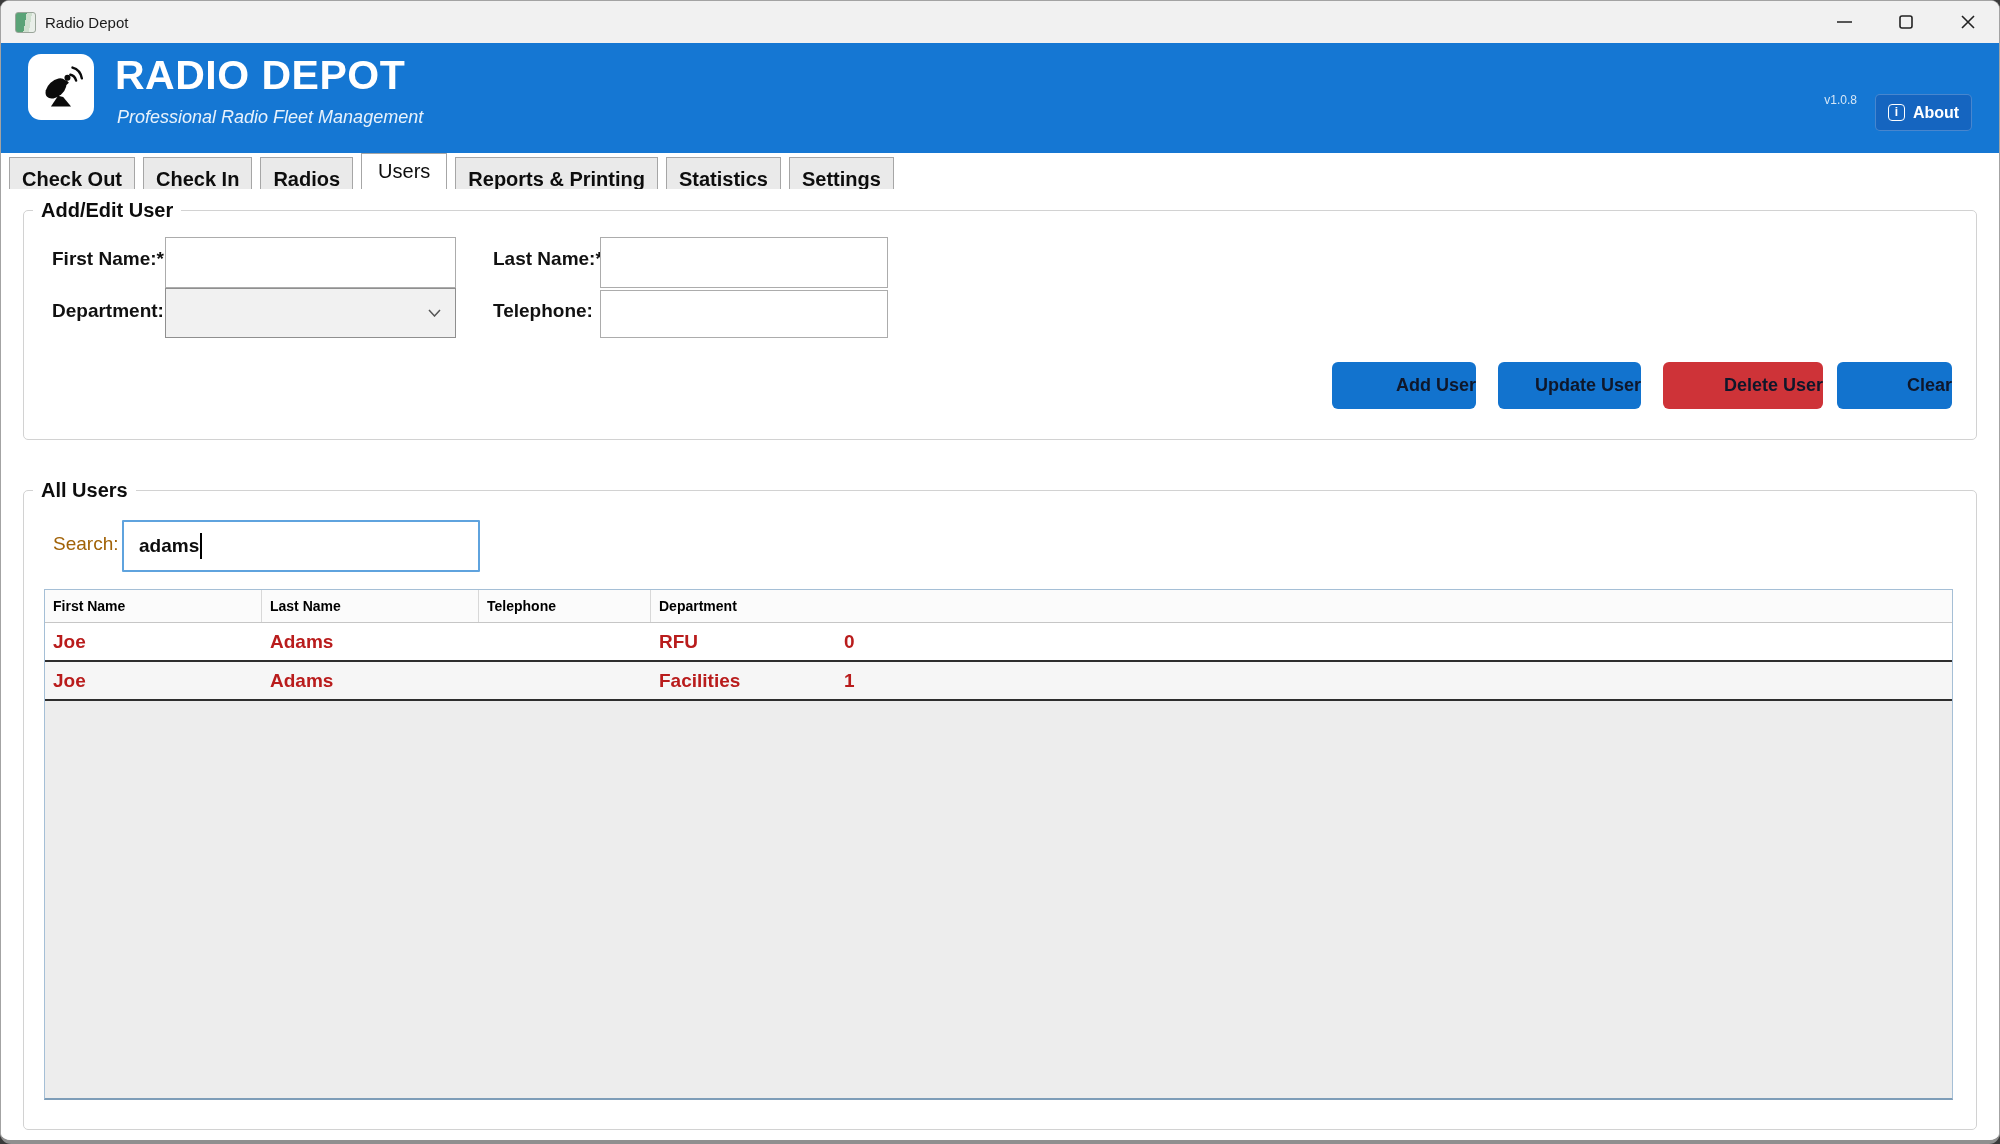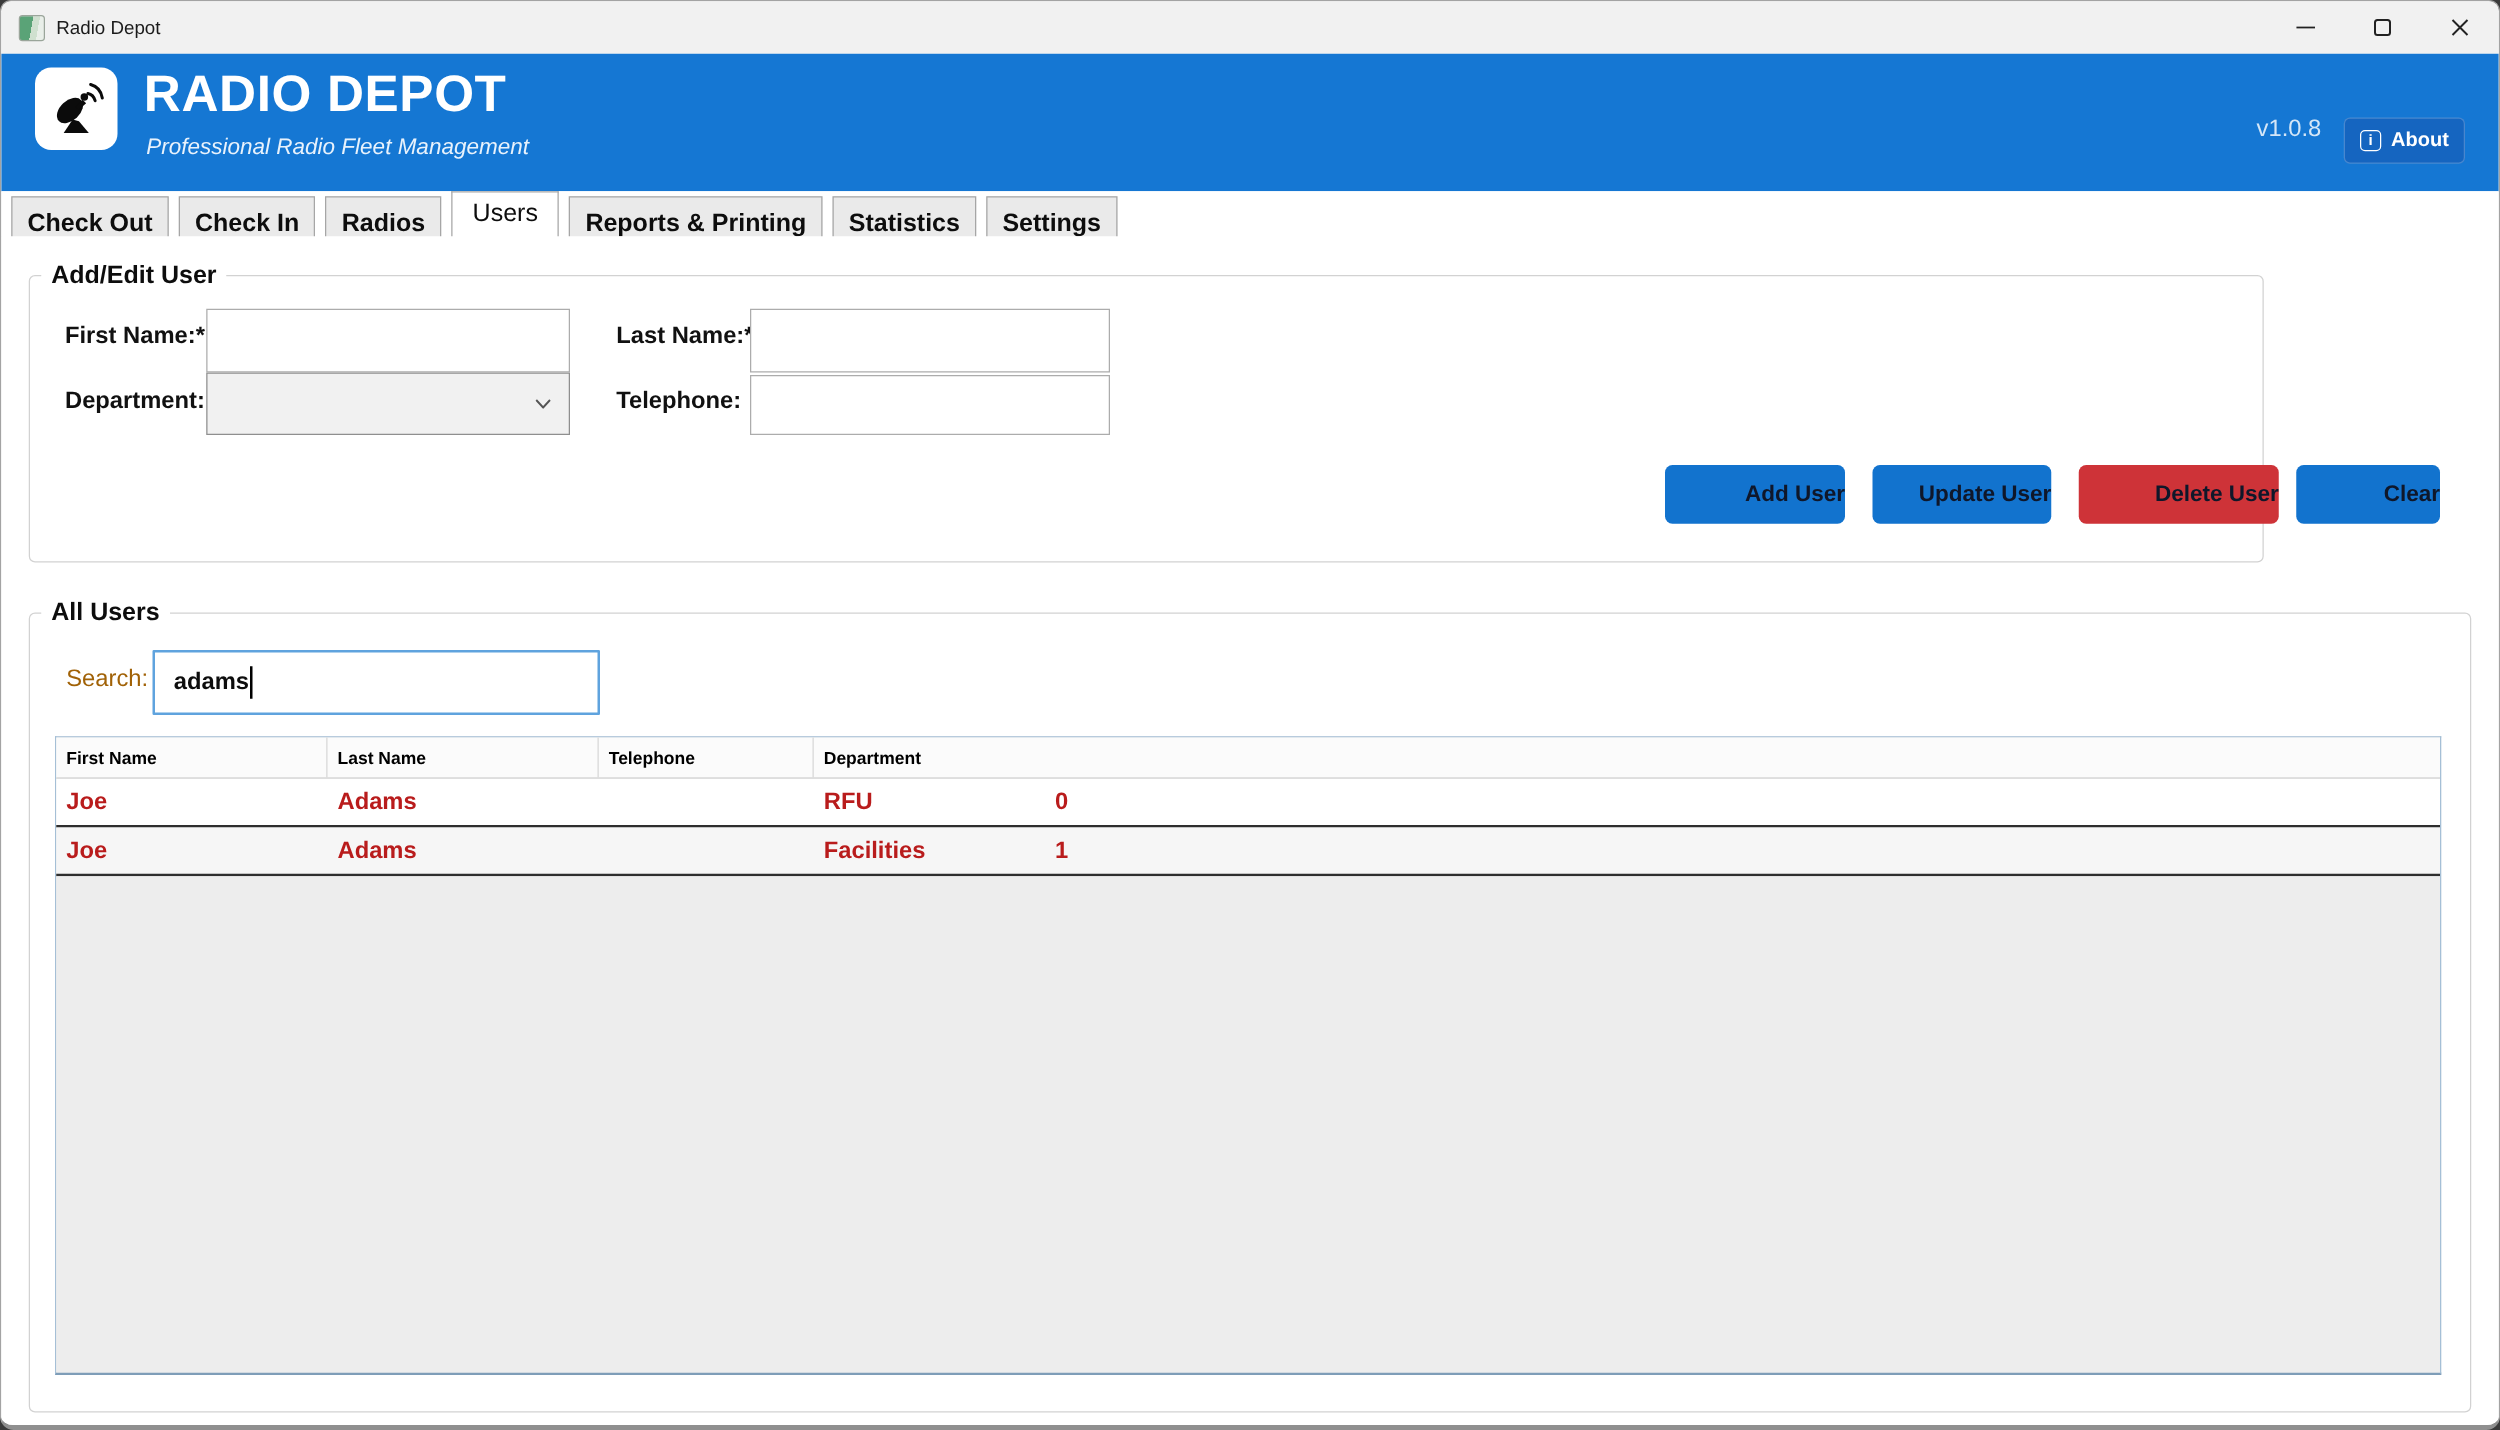--- a/index.html
+++ b/index.html
@@ -38,21 +38,21 @@
     display: flex; align-items: center; justify-content: center;
   }
   .app-name {
     position: absolute; left: 114px; top: 9px;
     font-size: 41px; font-weight: 700; color: #ffffff; letter-spacing: 0.5px;
   }
   .tagline {
     position: absolute; left: 116px; top: 64px;
     font-size: 18px; font-style: italic; color: #e8f2fc;
   }
-  .version { position: absolute; right: 142px; top: 50px; font-size: 19px; color: rgba(255,255,255,0.82); }
+  .version { position: absolute; right: 142px; top: 50px; font-size: 12px; color: rgba(255,255,255,0.82); }
   .about-btn {
     position: absolute; right: 27px; top: 51px; height: 37px; width: 97px;
     background: #1565c0; border: 1px solid rgba(255,255,255,0.22); border-radius: 5px;
     color: #ffffff; font-size: 16px; font-weight: 600; cursor: pointer;
     display: flex; align-items: center; justify-content: center; gap: 8px;
     font-family:"Liberation Sans", sans-serif;
   }
   .info-icon {
     width: 17px; height: 17px; border: 1.6px solid #ffffff; border-radius: 4px;
     font-size: 12px; font-weight: 700; line-height: 14px; text-align: center;
@@ -73,21 +73,21 @@
   }
 
   
   .content { position: absolute; top: 188px; left: 0; right: 0; bottom: 0; background: #ffffff; }
 
   .groupbox { position: absolute; border: 1px solid #d2d2d2; border-radius: 5px; background: #ffffff; }
   .group-title {
     position: absolute; top: -14px; left: 9px; background: #ffffff; padding: 0 8px;
     font-size: 20px; font-weight: 700; color: #0d0d0d; line-height: 26px;
   }
-  .gb-add-edit { left: 22px; top: 31px; width: 1788px; height: 230px; }
+  .gb-add-edit { left: 22px; top: 21px; width: 1954px; height: 230px; }
   .gb-all-users { left: 22px; top: 301px; width: 1954px; height: 640px; }
 
   .form-label { position: absolute; font-size: 19px; font-weight: 600; color: #111; }
   .text-input {
     position: absolute; border: 1px solid #acacac; background: #ffffff;
     font-size: 19px; font-weight: 600; padding: 0 12px; color:#111;
     font-family:"Liberation Sans", sans-serif;
   }
   .combo {
     position: absolute; border: 1px solid #8f8f8f; background: #f1f1f1;

